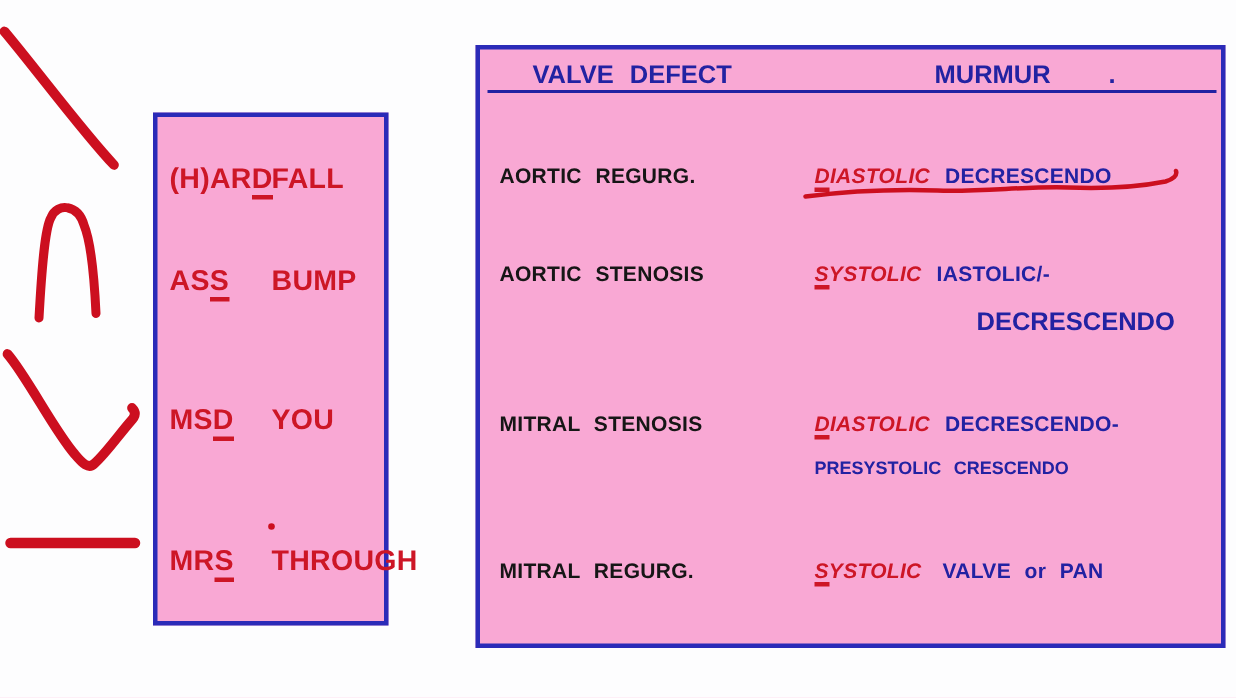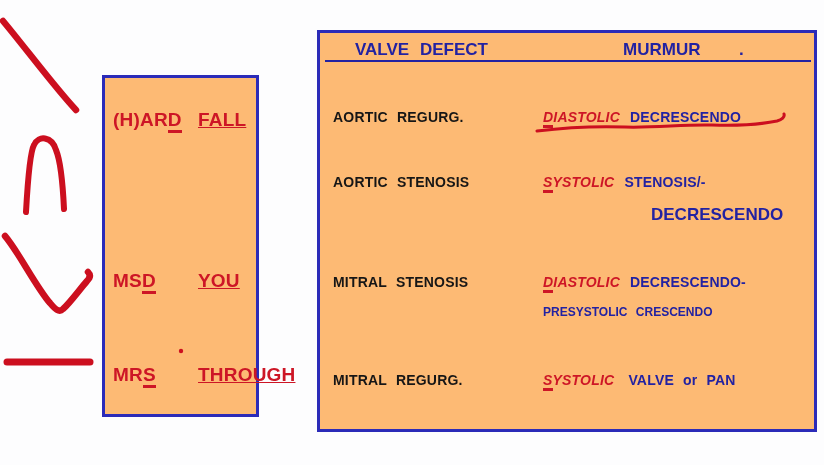--- a/index.html
+++ b/index.html
@@ -4,29 +4,29 @@
 <style>
   html,body { margin:0; padding:0; background:#ffffff; }
   #stage {
     position:relative; width:824px; height:465px; overflow:hidden;
     background:#fdfdfe;
     font-family:"Liberation Sans", sans-serif;
     font-weight:bold;
   }
   .panel {
     position:absolute; box-sizing:border-box;
-    background:#fdba74; border:3px solid #2b2bb8;
+    background:#f9a8d4; border:3px solid #2b2bb8;
   }
   #mnemonic-box { left:102px; top:75px; width:157px; height:342px; }
   #valve-table  { left:317px; top:30px; width:500px; height:402px; }
 
   
   .mn-row { position:absolute; left:0; width:100%; height:24px; color:#cd1626; font-size:19px; letter-spacing:.2px; }
   .mn-w1 { position:absolute; left:8px;  white-space:nowrap; }
-  .mn-w2 { position:absolute; left:93px; white-space:nowrap;text-decoration:underline; }
+  .mn-w2 { position:absolute; left:76px; white-space:nowrap; }
 
   
   .u { display:inline-block; border-bottom:3px solid currentColor; margin-bottom:-3px; line-height:1.05; }
 
   
   .hdr-cell { position:absolute; top:7px; color:#2222a2; font-size:17px; word-spacing:6px; white-space:nowrap; }
   .hdr-line { position:absolute; top:27px; left:5px; width:486px; height:0; border-top:2px solid #2222a2; }
   .t-line { position:absolute; left:0; width:100%; height:22px; font-size:14px; letter-spacing:.2px; }
   .defect { position:absolute; left:13px;  color:#161616; word-spacing:5px; white-space:nowrap; }
   .murmur { position:absolute; left:223px; white-space:nowrap; }
@@ -38,20 +38,24 @@
 </style>
 </head>
 <body>
 
 <div id="stage">
 
   <div id="mnemonic-box" class="panel">
     <div class="mn-row" style="top:31px">
       <span class="mn-w1"><span>(H)AR</span><span class="u">D</span></span>
       <span class="mn-w2">FALL</span>
+    </div>
+    <div class="mn-row" style="top:99px">
+      <span class="mn-w1"><span>AS</span><span class="u">S</span></span>
+      <span class="mn-w2">BUMP</span>
     </div>
     <div class="mn-row" style="top:192px">
       <span class="mn-w1"><span>MS</span><span class="u">D</span></span>
       <span class="mn-w2">YOU</span>
     </div>
     <div class="mn-row" style="top:286px">
       <span class="mn-w1"><span>MR</span><span class="u">S</span></span>
       <span class="mn-w2">THROUGH</span>
     </div>
   </div>
@@ -65,21 +69,21 @@
     <div class="t-line" style="top:76px">
       <span class="defect">AORTIC REGURG.</span>
       <span class="murmur">
         <span class="timing"><span class="u">D</span><span>IASTOLIC</span></span><span class="shape">DECRESCENDO</span>
       </span>
     </div>
 
     <div class="t-line" style="top:141px">
       <span class="defect">AORTIC STENOSIS</span>
       <span class="murmur">
-        <span class="timing"><span class="u">S</span><span>YSTOLIC</span></span><span class="shape">STENOSIS/-</span>
+        <span class="timing"><span class="u">S</span><span>YSTOLIC</span></span><span class="shape">IASTOLIC/-</span>
       </span>
     </div>
     <span class="shape2" style="left:331px; top:172px; font-size:17px">DECRESCENDO</span>
 
     <div class="t-line" style="top:241px">
       <span class="defect">MITRAL STENOSIS</span>
       <span class="murmur">
         <span class="timing"><span class="u">D</span><span>IASTOLIC</span></span><span class="shape">DECRESCENDO-</span>
       </span>
     </div>

